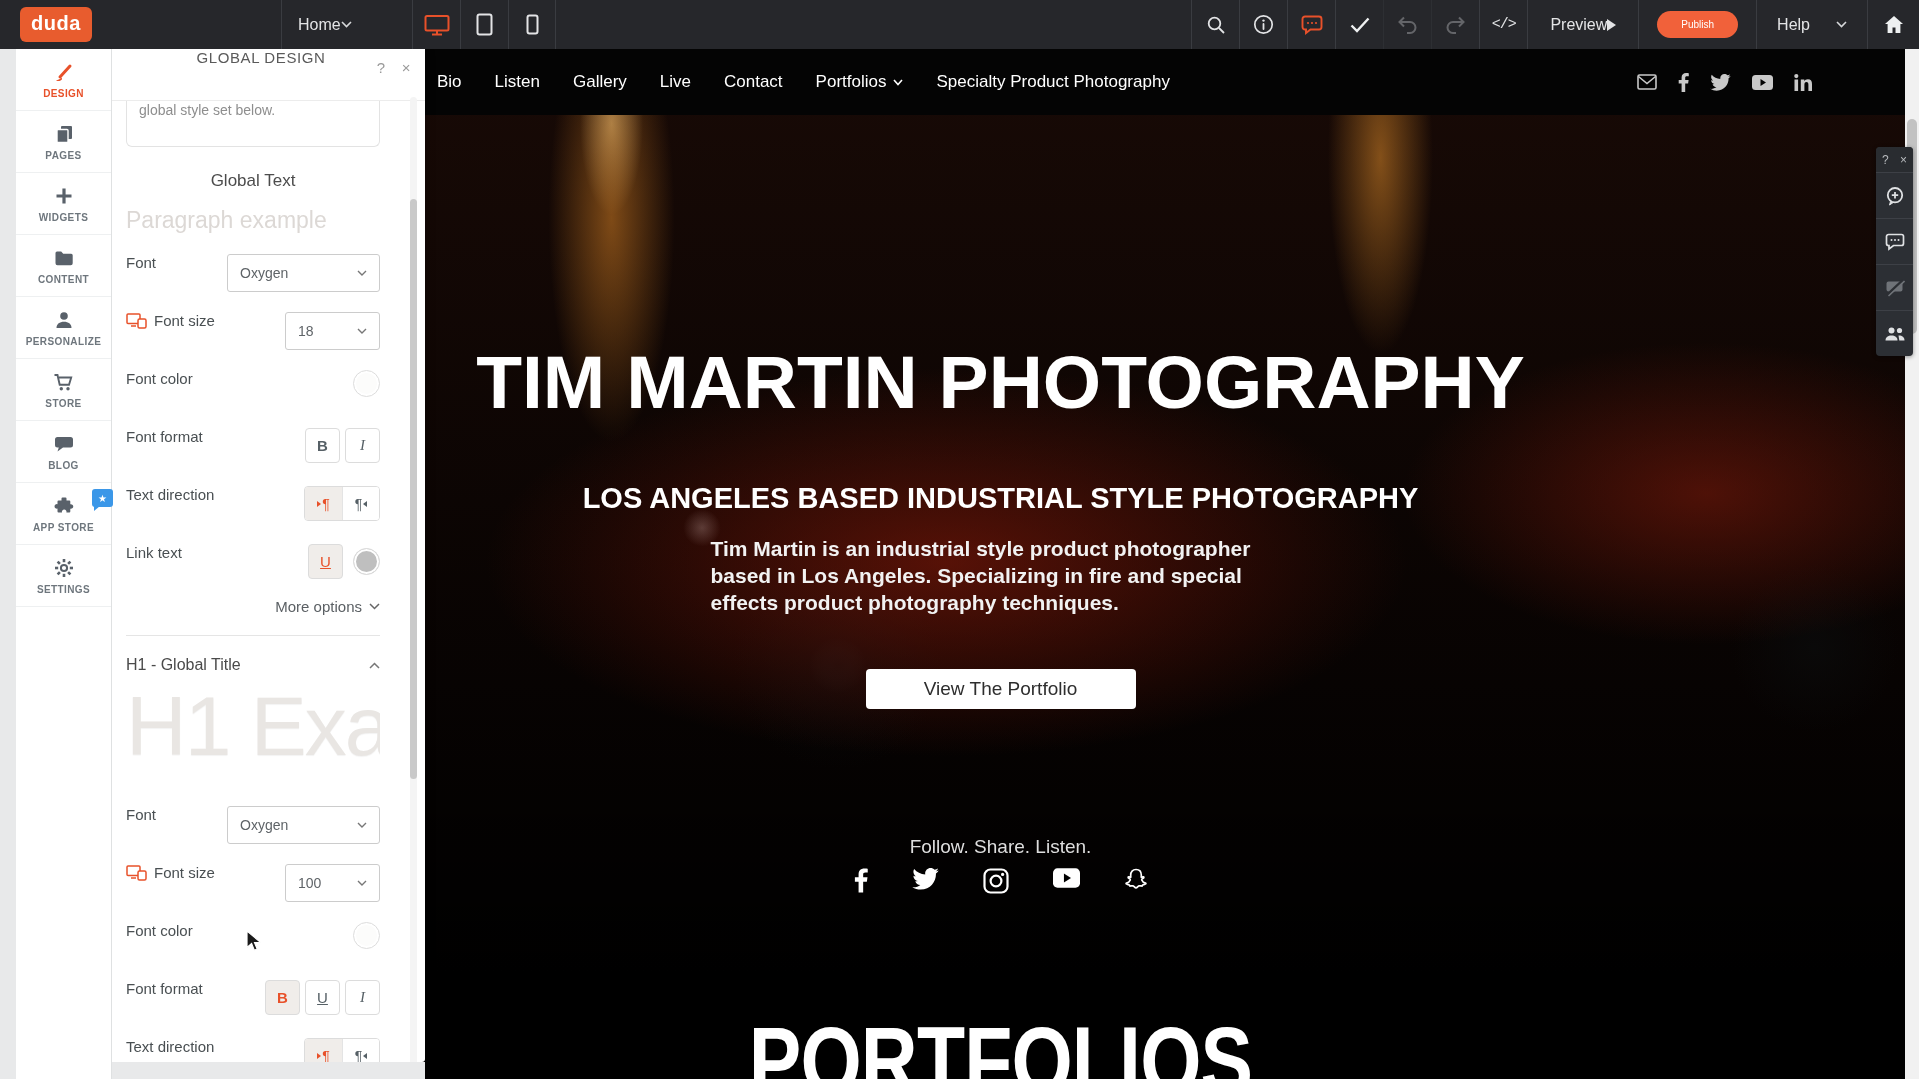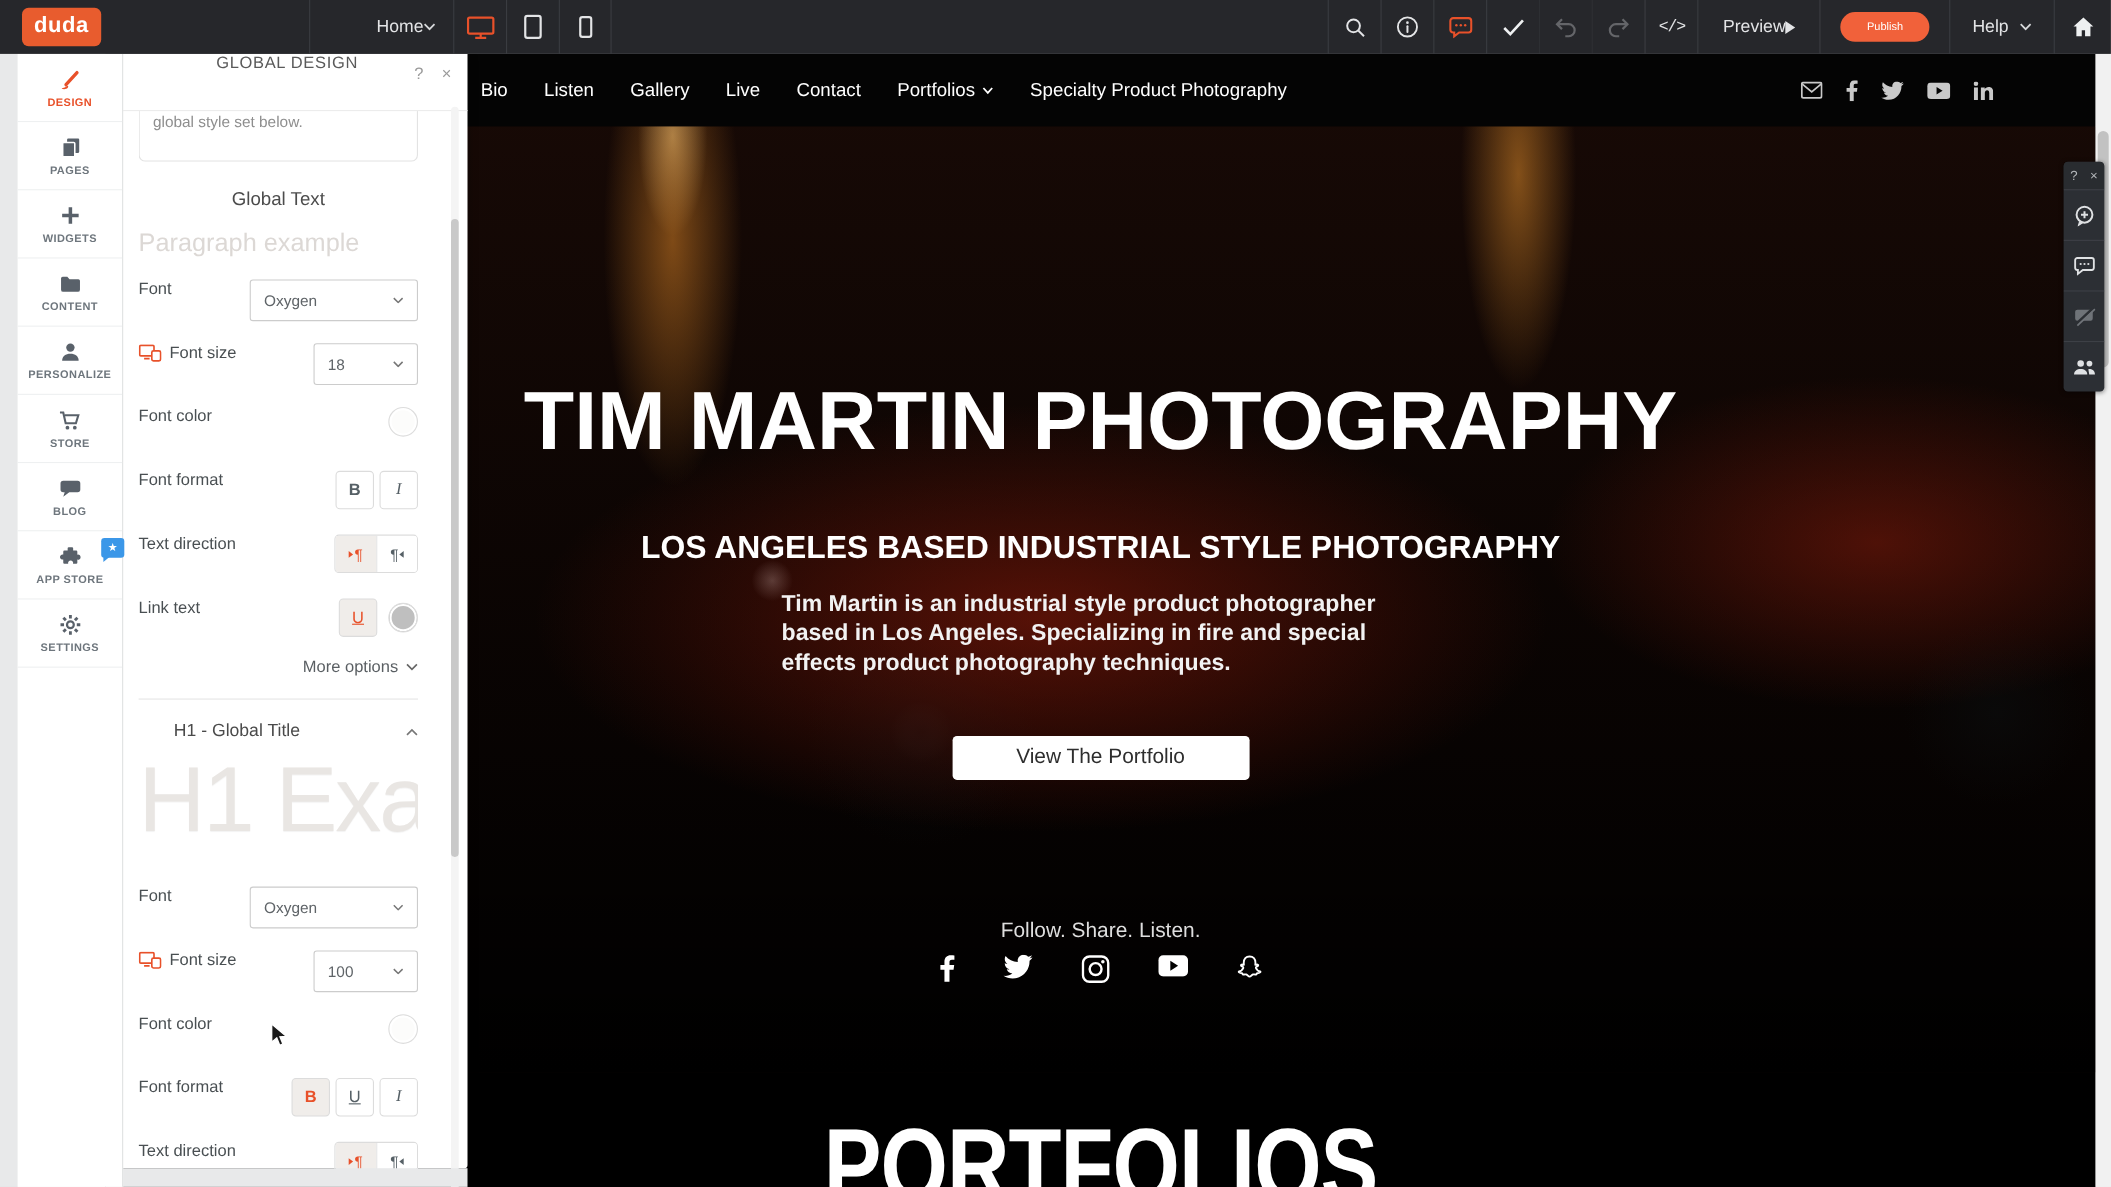--- a/index.html
+++ b/index.html
@@ -6,29 +6,29 @@
   html,body { width:1919px; height:1079px; overflow:hidden; }
   body { font-family:"Liberation Sans", sans-serif; background:#e8e9ea; }
   .stage { position:relative; width:1919px; height:1079px; overflow:hidden; background:#e8e9ea; }
 
   
   .topbar { position:absolute; left:0; top:0; width:1919px; height:49px; background:#26272b; display:flex; align-items:center; z-index:60; }
   .logo { margin-left:20px; background:#e85c2e; color:#fff; font-weight:bold; font-size:20px; padding:5px 11px 7px; border-radius:6px; letter-spacing:.5px; }
   .tb-left-group { position:absolute; left:281px; top:0; height:49px; display:flex; align-items:stretch; }
   .tb-cell { display:flex; align-items:center; justify-content:center; border-left:1px solid #3a3c41; height:49px; }
   .tb-cell:last-child { border-right:1px solid #3a3c41; }
-  .home-cell { width:131px; justify-content:flex-end; padding:0 16px; color:#e3e4e6; font-size:16px; cursor:pointer; }
+  .home-cell { width:131px; justify-content:flex-start; padding:0 16px; color:#e3e4e6; font-size:16px; cursor:pointer; }
   .dev-cell { width:48px; cursor:pointer; }
   .tb-right-group { position:absolute; right:0; top:0; height:49px; display:flex; align-items:stretch; }
   .tb-icon { width:48px; display:flex; align-items:center; justify-content:center; border-left:1px solid #3a3c41; cursor:pointer; }
   .tb-preview { display:flex; align-items:center; color:#e3e4e6; font-size:16px; padding:0 22px; border-left:1px solid #3a3c41; cursor:pointer; }
   .play-tri { width:0; height:0; border-left:9px solid #e3e4e6; border-top:6px solid transparent; border-bottom:6px solid transparent; }
   .tb-publish-wrap { display:flex; align-items:center; padding:0 18px; border-left:1px solid #3a3c41; }
   .publish-btn { background:#f1613a; color:#fff; font-size:10px; border:none; padding:8px 24px; border-radius:17px; cursor:pointer; }
-  .tb-help { display:flex; align-items:center; gap:10px; color:#e3e4e6; font-size:16px; padding:0 20px; border-left:1px solid #3a3c41; cursor:pointer; }
+  .tb-help { display:flex; align-items:center; gap:26px; color:#e3e4e6; font-size:16px; padding:0 20px; border-left:1px solid #3a3c41; cursor:pointer; }
   .tb-home-end { width:52px; display:flex; align-items:center; justify-content:center; border-left:1px solid #3a3c41; cursor:pointer; }
   .dim { opacity:.38; }
   .code-txt { color:#e3e4e6; font-family:"Liberation Mono", monospace; font-size:15px; letter-spacing:-1px; }
 
   
   .sidebar { position:absolute; left:16px; top:49px; width:96px; height:1030px; background:#fff; border-right:1px solid #dfe1e2; z-index:55; }
   .side-item { height:62px; display:flex; flex-direction:column; align-items:center; justify-content:center; gap:5px; border-bottom:1px solid #eef0f1; cursor:pointer; position:relative; }
   .side-item span.lbl { font-size:10px; letter-spacing:.4px; color:#6e767d; font-weight:bold; }
   .side-item.active span.lbl { color:#e8512a; }
   .badge { position:absolute; left:76px; top:440px; width:21px; height:18px; background:#3b97e8; border-radius:3px; color:#fff; font-size:10px; display:flex; align-items:center; justify-content:center; z-index:57; }
@@ -65,21 +65,21 @@
   .seg .seg-btn { width:37px; height:33px; display:flex; align-items:center; justify-content:center; background:#fff; cursor:pointer; border-left:1px solid #e4e4e4; }
   .seg .seg-btn:first-child { border-left:none; }
   .seg .seg-btn.active { background:#f0edea; }
   .pil { font-size:14px; color:#566066; display:flex; align-items:center; gap:1px; }
   .seg-btn.active .pil { color:#e8512a; }
   .tri-r { width:0; height:0; border-left:4px solid currentColor; border-top:3px solid transparent; border-bottom:3px solid transparent; }
   .tri-l { width:0; height:0; border-right:4px solid currentColor; border-top:3px solid transparent; border-bottom:3px solid transparent; }
   .link-ctrl { display:flex; align-items:center; gap:10px; }
   .more-options { margin-top:16px; display:flex; justify-content:flex-end; align-items:center; gap:7px; color:#5a5f63; font-size:15px; cursor:pointer; }
   .pdivider { border:none; border-top:1px solid #e5e5e5; margin-top:20px; }
-  .h1-head { display:flex; align-items:center; justify-content:space-between; margin-top:20px; color:#4a4a4a; font-size:16px; cursor:pointer;margin-left:32px; }
+  .h1-head { display:flex; align-items:center; justify-content:space-between; margin-top:20px; color:#4a4a4a; font-size:16px; cursor:pointer; }
   .h1-preview { margin-top:4px; font-size:84px; color:#e9e6e3; white-space:nowrap; overflow:hidden; letter-spacing:-2px; text-shadow:0 1px 1px rgba(0,0,0,.05); height:108px; }
   .panel-scroll-track { position:absolute; right:8px; top:48px; width:7px; height:990px; background:#f4f4f4; border-radius:4px; }
   .panel-scroll-thumb { position:absolute; right:8px; top:150px; width:7px; height:580px; background:#c9c9c9; border-radius:4px; cursor:pointer; }
 
   
   .site { position:absolute; left:96px; top:49px; width:1809px; height:1030px; background:#000; z-index:10; }
   .site-nav { position:absolute; left:0; top:0; width:100%; height:66px; background:#040404; }
   .nav-links { position:absolute; left:341px; top:0; height:66px; display:flex; align-items:center; gap:33px; }
   .nav-link { color:#fff; font-size:17px; cursor:pointer; display:flex; align-items:center; gap:7px; white-space:nowrap; }
   .nav-social { position:absolute; right:93px; top:0; height:66px; display:flex; align-items:center; gap:21px; }

